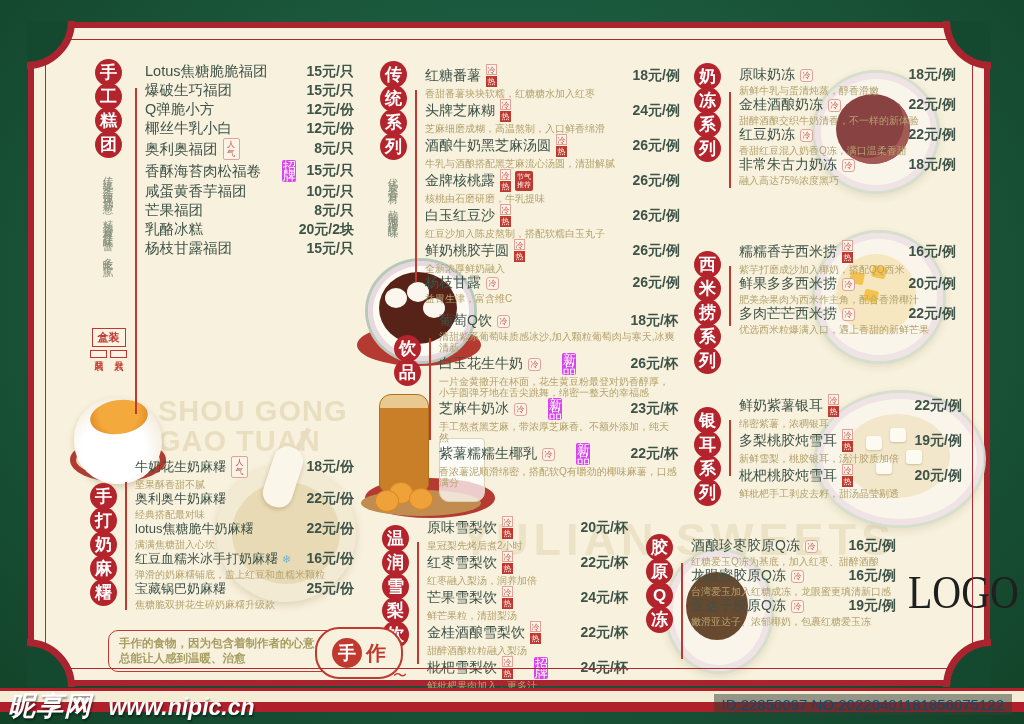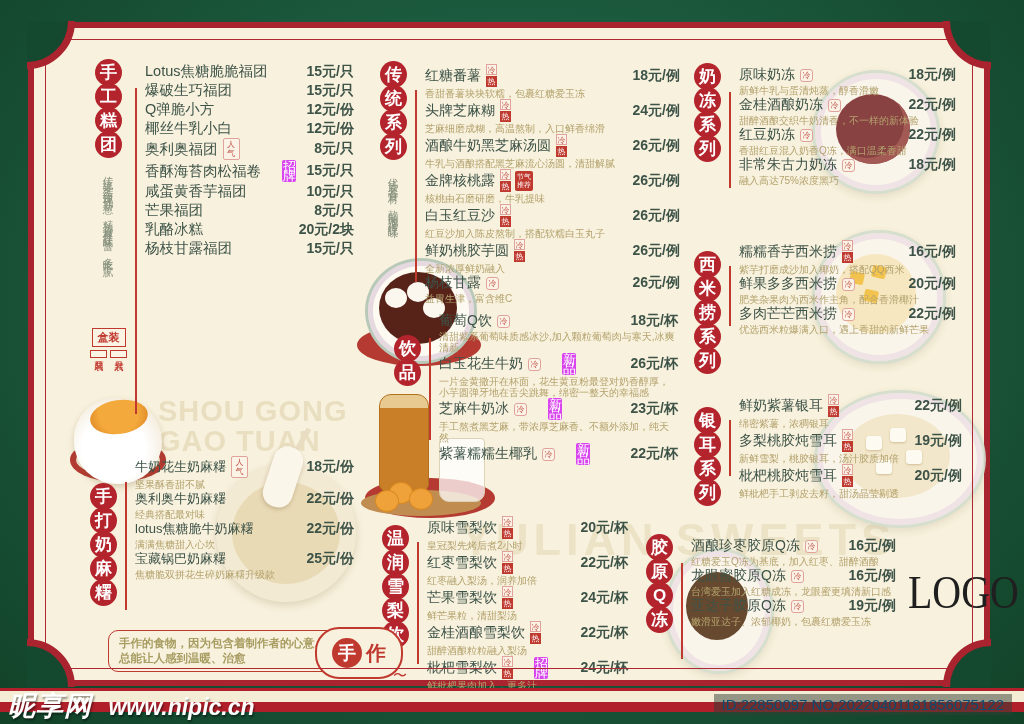--- a/index.html
+++ b/index.html
@@ -347,20 +347,28 @@
         </div>
         <div class="item">
           <div class="row">
             <span class="iname">lotus焦糖脆牛奶麻糬</span>
             <span class="price">22元/份</span>
           </div>
           <div class="idesc">满满焦糖甜入心坎</div>
         </div>
         <div class="item">
           <div class="row">
+            <span class="iname">红豆血糯米冰手打奶麻糬</span>
+            <span class="bsnow">❄</span>
+            <span class="price">16元/份</span>
+          </div>
+          <div class="idesc">弹滑的奶麻糬铺底，盖上红豆和血糯米颗粒</div>
+        </div>
+        <div class="item">
+          <div class="row">
             <span class="iname">宝藏锅巴奶麻糬</span>
             <span class="price">25元/份</span>
           </div>
           <div class="idesc">焦糖脆双拼花生碎奶麻糬升级款</div>
         </div>
       </div>
   </div>
 
   <div class="section" id="sec-chuantong">
     <div class="tcol">
@@ -376,21 +384,21 @@
     <div class="items">
         <div class="item">
           <div class="row">
             <span class="iname">红糖番薯</span>
             <span class="bstack">
               <span class="bmini bcold">冷</span>
               <span class="bmini bhot">热</span>
             </span>
             <span class="price">18元/例</span>
           </div>
-          <div class="idesc">香甜番薯块块软糯，包裹红糖爱玉冻</div>
+          <div class="idesc">香甜番薯块块软糯，红糖糖水加入红枣</div>
         </div>
         <div class="item">
           <div class="row">
             <span class="iname">头牌芝麻糊</span>
             <span class="bstack">
               <span class="bmini bcold">冷</span>
               <span class="bmini bhot">热</span>
             </span>
             <span class="price">24元/例</span>
           </div>
@@ -488,20 +496,21 @@
           </div>
           <div class="idesc">手工熬煮黑芝麻，带浓厚芝麻香。不额外添加，纯天然</div>
         </div>
         <div class="item">
           <div class="row">
             <span class="iname">紫薯糯糯生椰乳</span>
             <span class="bcold1">冷</span>
             <span class="bsolidv">新品</span>
             <span class="price">22元/杯</span>
           </div>
+          <div class="idesc">香浓薯泥顺滑绵密，搭配软Q有嚼劲的椰味麻薯，口感满分</div>
         </div>
       </div>
   </div>
 
   <div class="section" id="sec-xueliyin">
     <div class="tcol">
       <div class="vtitle">
           <span class="tchar">温</span>
           <span class="tchar">润</span>
           <span class="tchar">雪</span>

